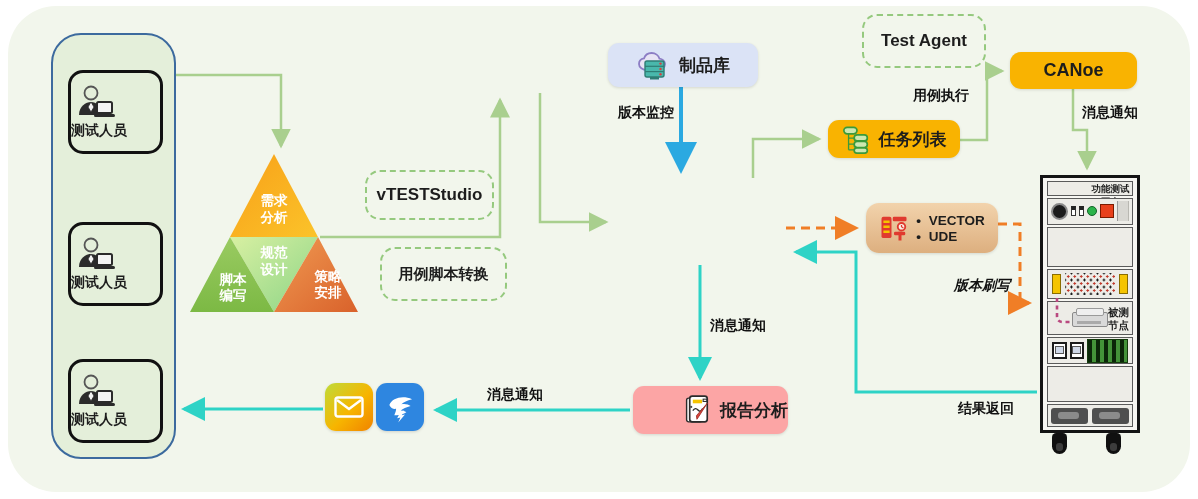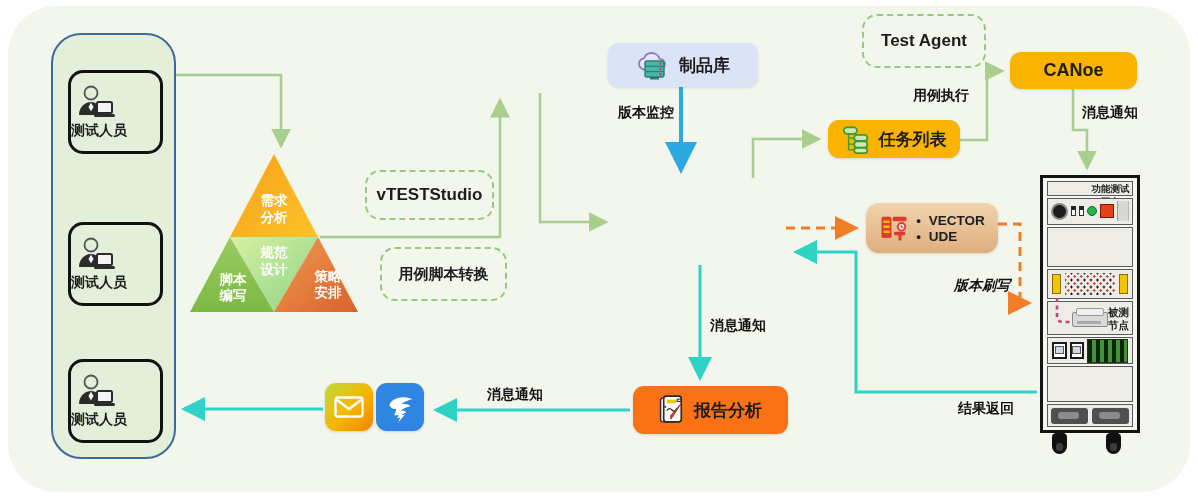--- a/index.html
+++ b/index.html
@@ -258,21 +258,21 @@
         <span>•</span>
         <span>VECTOR</span>
       </div>
       <div class="row">
         <span>•</span>
         <span>UDE</span>
       </div>
     </div>
   </div>
 
-  <div class="node" style="left:633px;top:386px;width:155px;height:48px;background:#f97316;font-size:17px;">
+  <div class="node" style="left:633px;top:386px;width:155px;height:48px;background:#fca5a5;font-size:17px;justify-content:flex-end;">
     <svg width="28" height="32" viewBox="0 0 27 31">
       <rect x="1.5" y="4" width="15" height="23" rx="2" fill="#fff" stroke="#2b2b2b" stroke-width="1.4"></rect>
       <rect x="4.5" y="2" width="17" height="25" rx="2.5" fill="#fff" stroke="#2b2b2b" stroke-width="1.6"></rect>
       <rect x="7.5" y="5.5" width="9" height="3.5" fill="#F5C400"></rect>
       <rect x="17.5" y="5" width="3.5" height="2.2" fill="#fff" stroke="#2b2b2b" stroke-width="1"></rect>
       <path d="M7.5 16 Q10 12.5 12.5 15.5 T17 14" fill="none" stroke="#2b2b2b" stroke-width="1.3"></path>
       <path d="M21.5 9 L13.5 21.5 L11.5 24.5 L11 21 Z" fill="#D8433B" stroke="#9c2a24" stroke-width="0.8"></path>
       <path d="M5 12.5 h2 M6 11.5 v2" stroke="#2b2b2b" stroke-width="0.9"></path>
     </svg>
     <span>报告分析</span>

